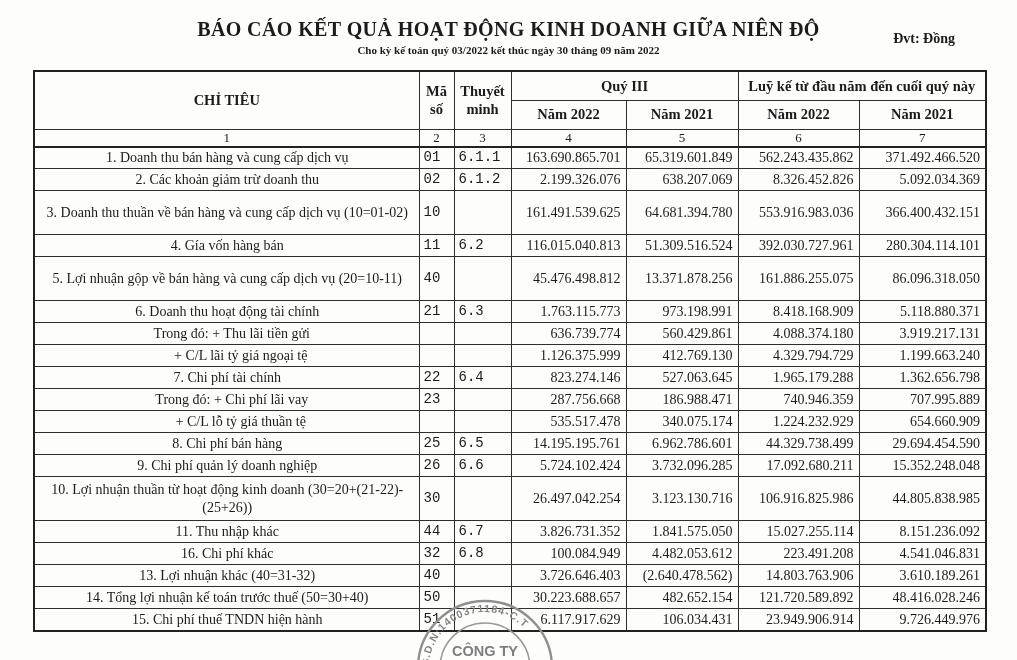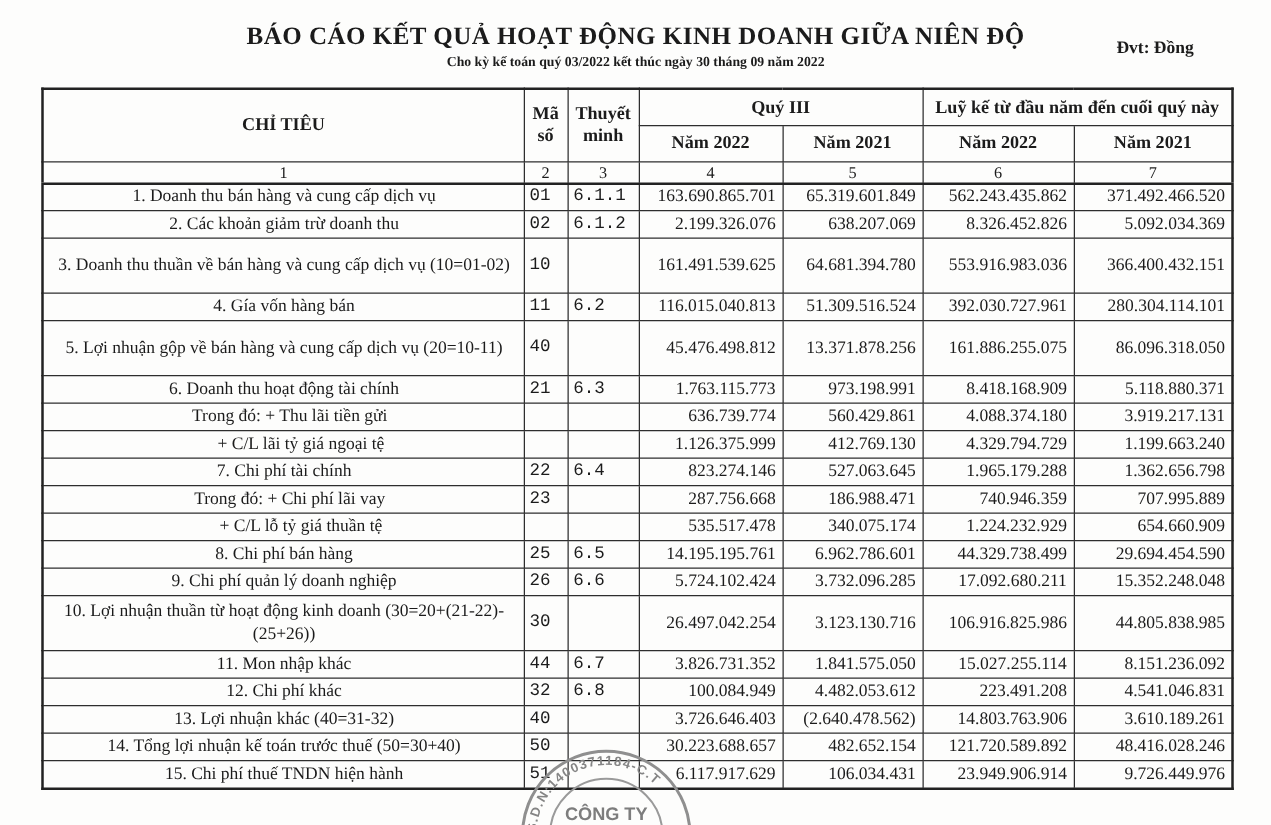--- a/index.html
+++ b/index.html
@@ -217,31 +217,31 @@
     <td class="c-label">10. Lợi nhuận thuần từ hoạt động kinh doanh (30=20+(21-22)-(25+26))</td>
     <td class="c-ma">30</td>
     <td class="c-tm"></td>
     <td class="c-num">26.497.042.254</td>
     <td class="c-num">3.123.130.716</td>
     <td class="c-num">106.916.825.986</td>
     <td class="c-num">44.805.838.985</td>
   </tr>
 
   <tr>
-    <td class="c-label">11. Mon nhập khác</td>
+    <td class="c-label">11. Thu nhập khác</td>
     <td class="c-ma">44</td>
     <td class="c-tm">6.7</td>
     <td class="c-num">3.826.731.352</td>
     <td class="c-num">1.841.575.050</td>
     <td class="c-num">15.027.255.114</td>
     <td class="c-num">8.151.236.092</td>
   </tr>
 
   <tr>
-    <td class="c-label">12. Chi phí khác</td>
+    <td class="c-label">16. Chi phí khác</td>
     <td class="c-ma">32</td>
     <td class="c-tm">6.8</td>
     <td class="c-num">100.084.949</td>
     <td class="c-num">4.482.053.612</td>
     <td class="c-num">223.491.208</td>
     <td class="c-num">4.541.046.831</td>
   </tr>
 
   <tr>
     <td class="c-label">13. Lợi nhuận khác (40=31-32)</td>

